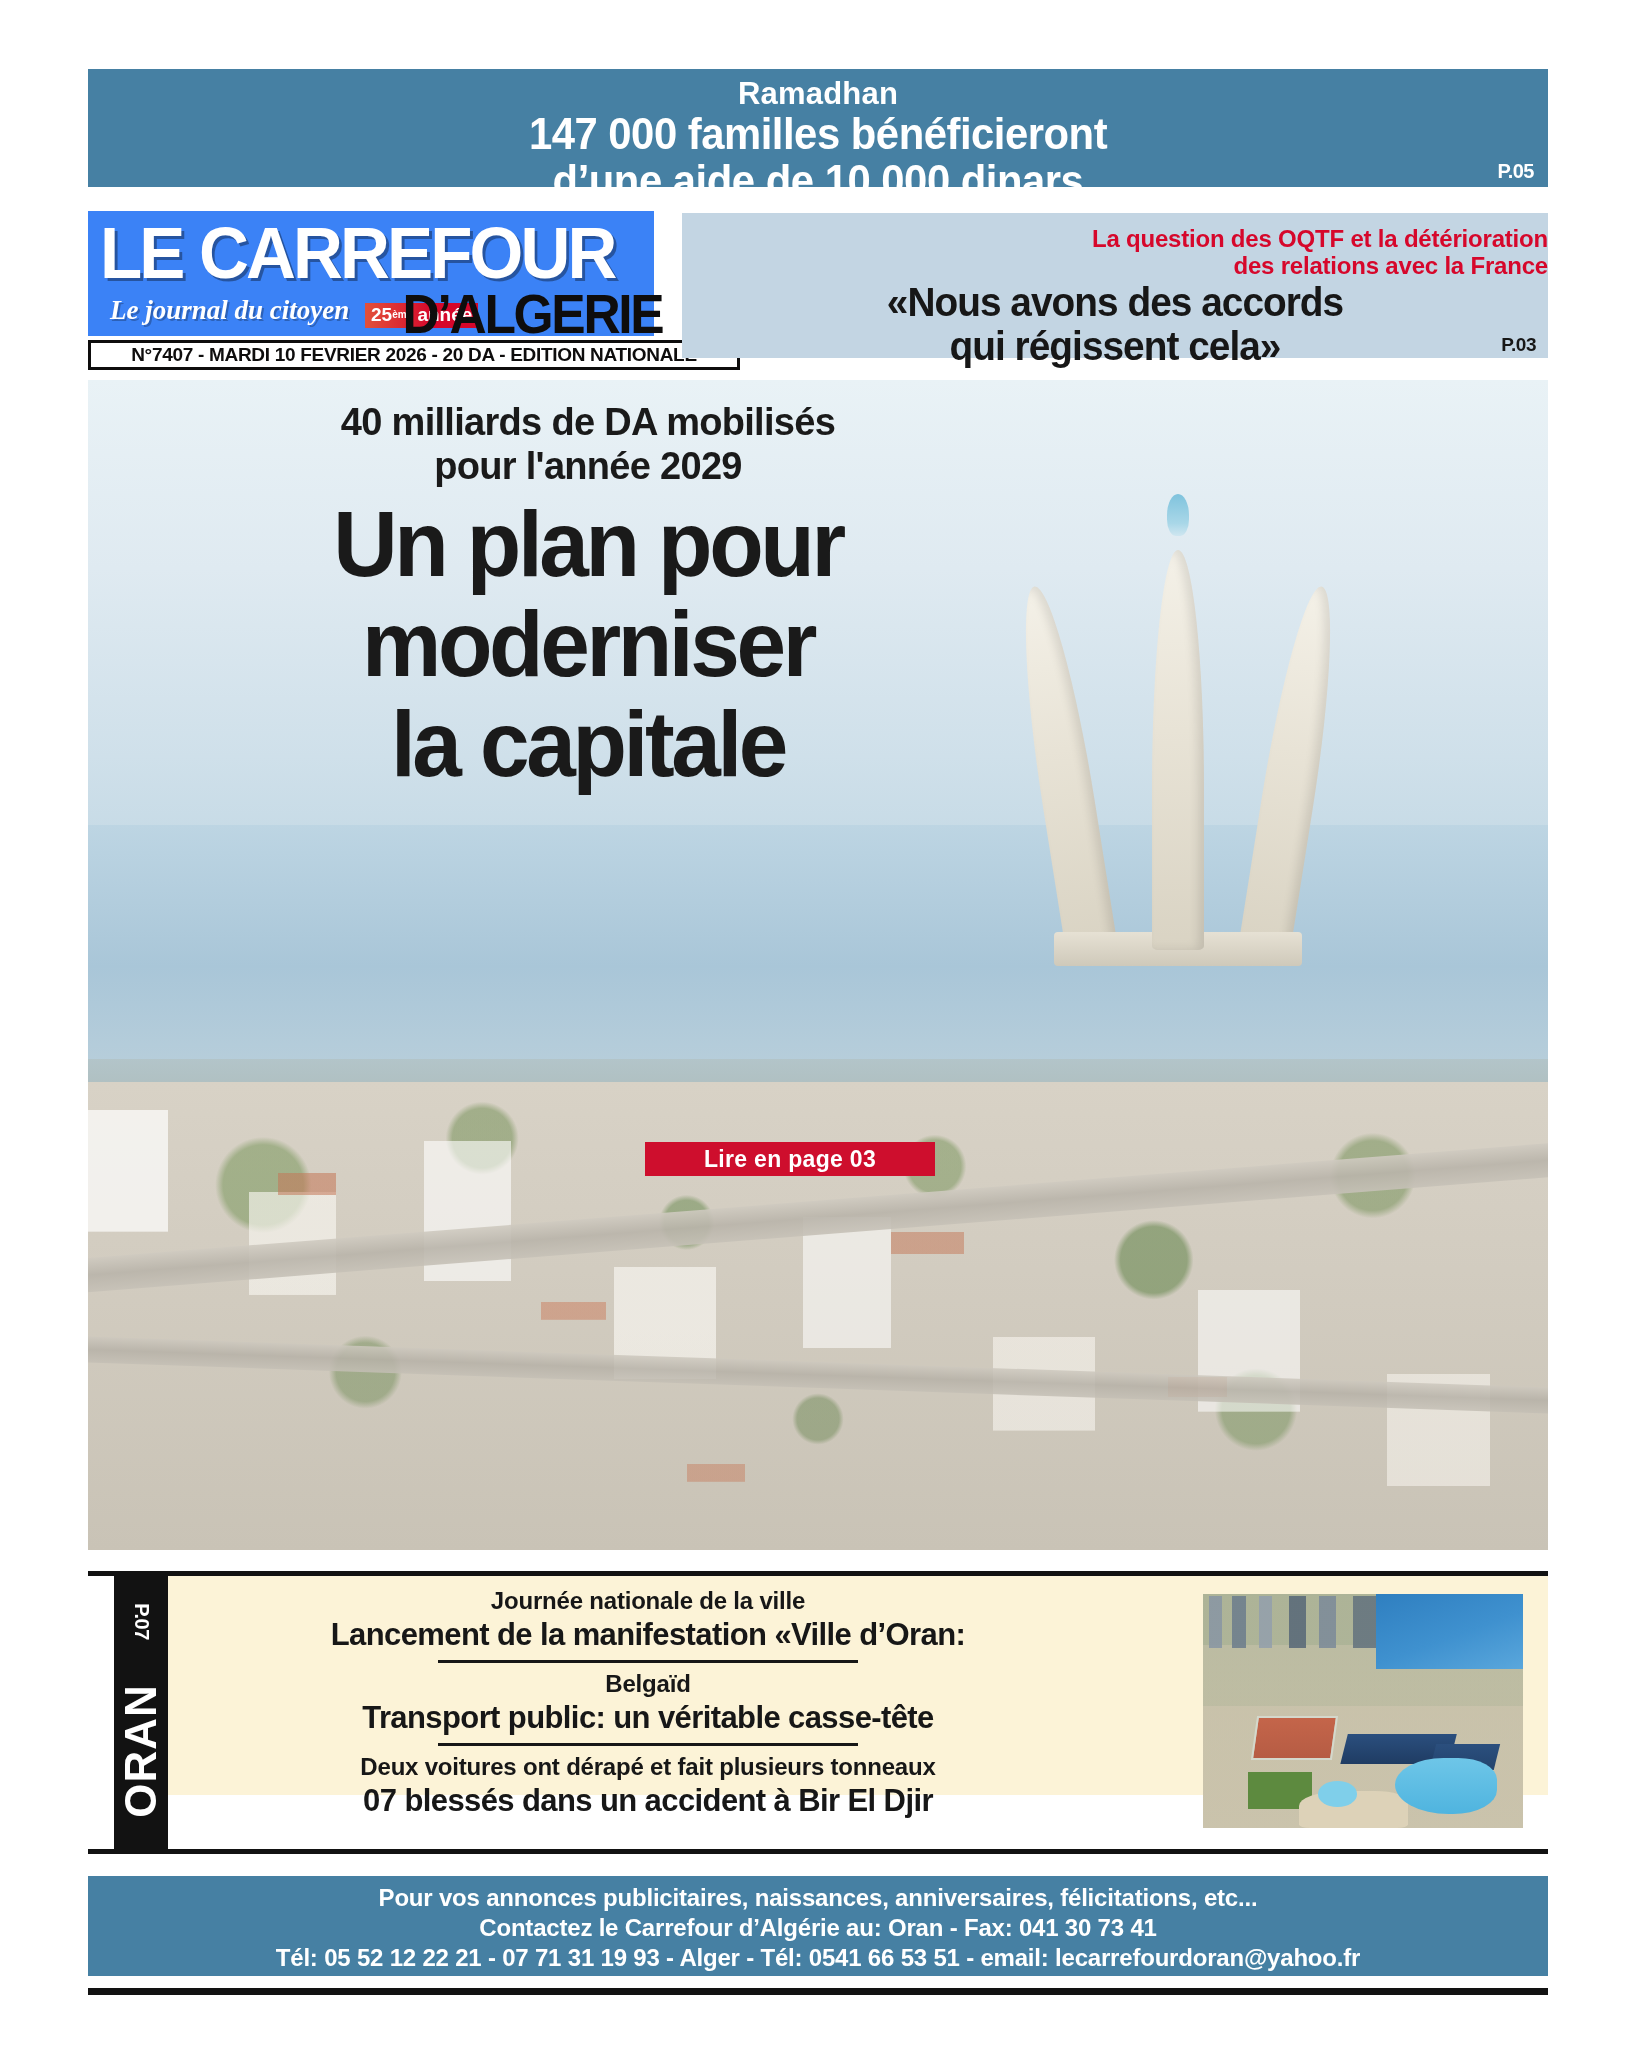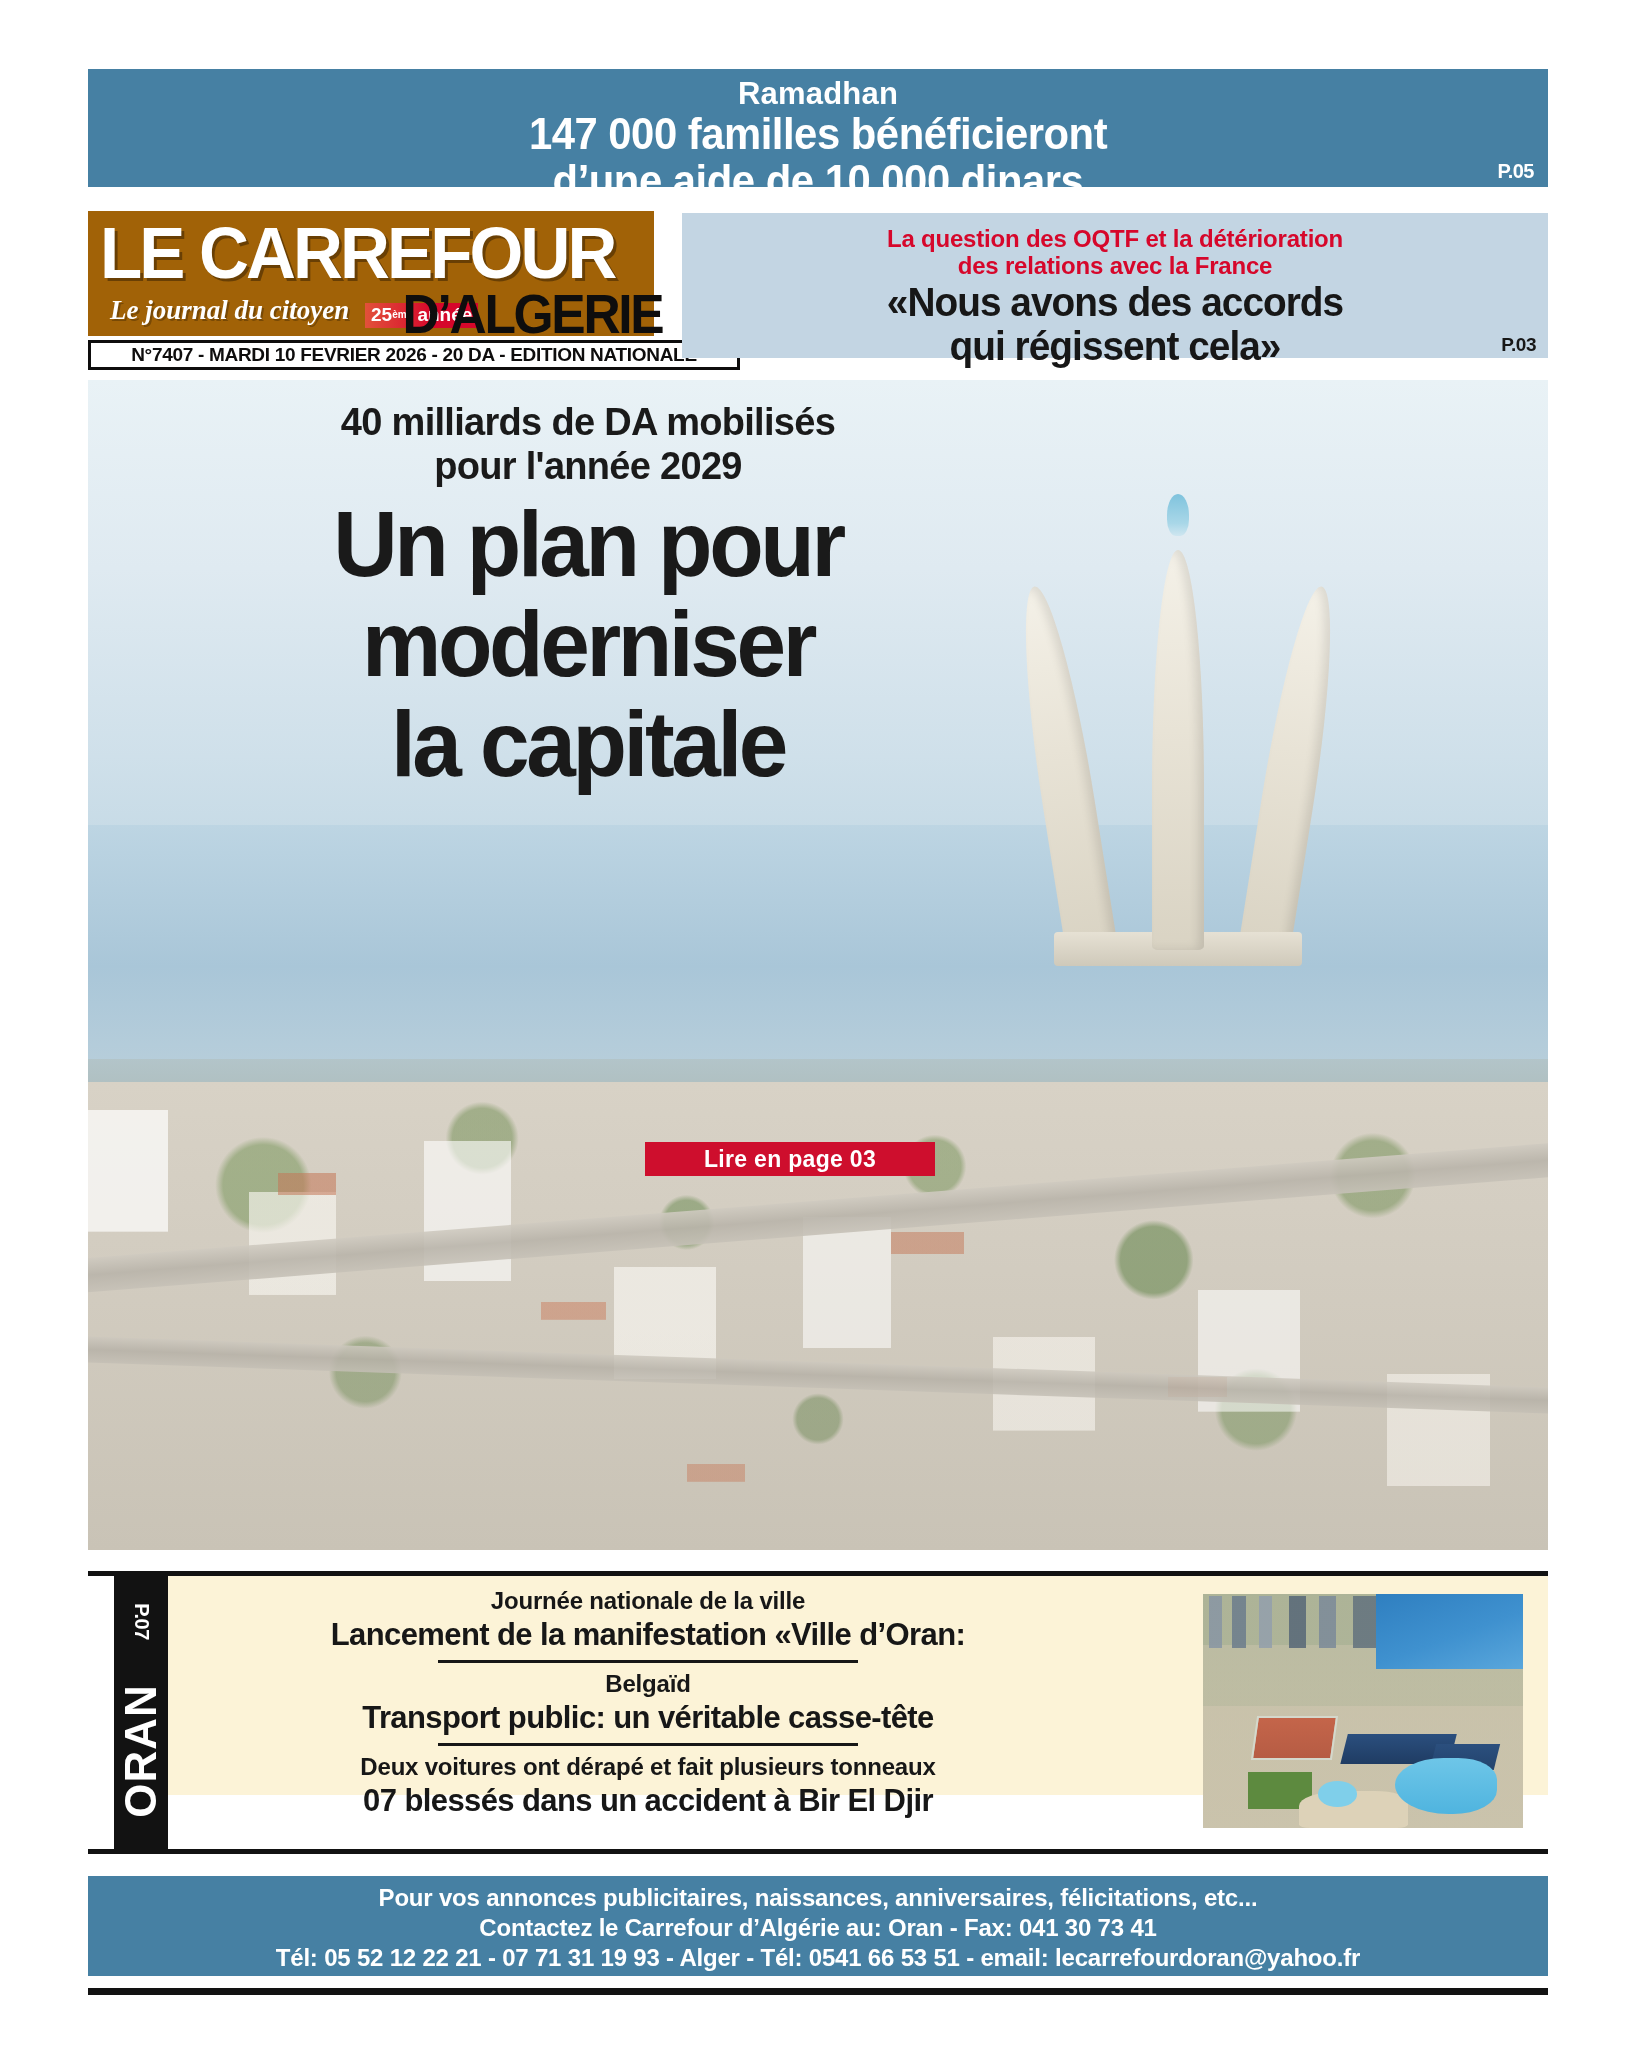--- a/index.html
+++ b/index.html
@@ -59,21 +59,21 @@
     letter-spacing: -0.5px;
   }
 
   
   .masthead {
     position: absolute;
     left: 88px;
     top: 211px;
     width: 566px;
     height: 125px;
-    background: #a16207;
+    background: #3b82f6;
   }
   .masthead .title {
     position: absolute;
     left: 12px;
     top: 2px;
     font-size: 72px;
     font-weight: bold;
     color: #ffffff;
     letter-spacing: -3px;
     line-height: 80px;
@@ -151,20 +151,21 @@
     text-align: center;
     box-sizing: border-box;
     padding-top: 12px;
   }
   .oqtf-box .kicker {
     font-size: 24px;
     font-weight: bold;
     color: #d6072b;
     line-height: 27px;
     letter-spacing: -0.2px;
+    text-align: right;
   }
   .oqtf-box .head {
     font-size: 40px;
     font-weight: bold;
     color: #171717;
     line-height: 42px;
     letter-spacing: -1px;
     margin-top: 2px;
     transform: scaleX(0.97);
   }

